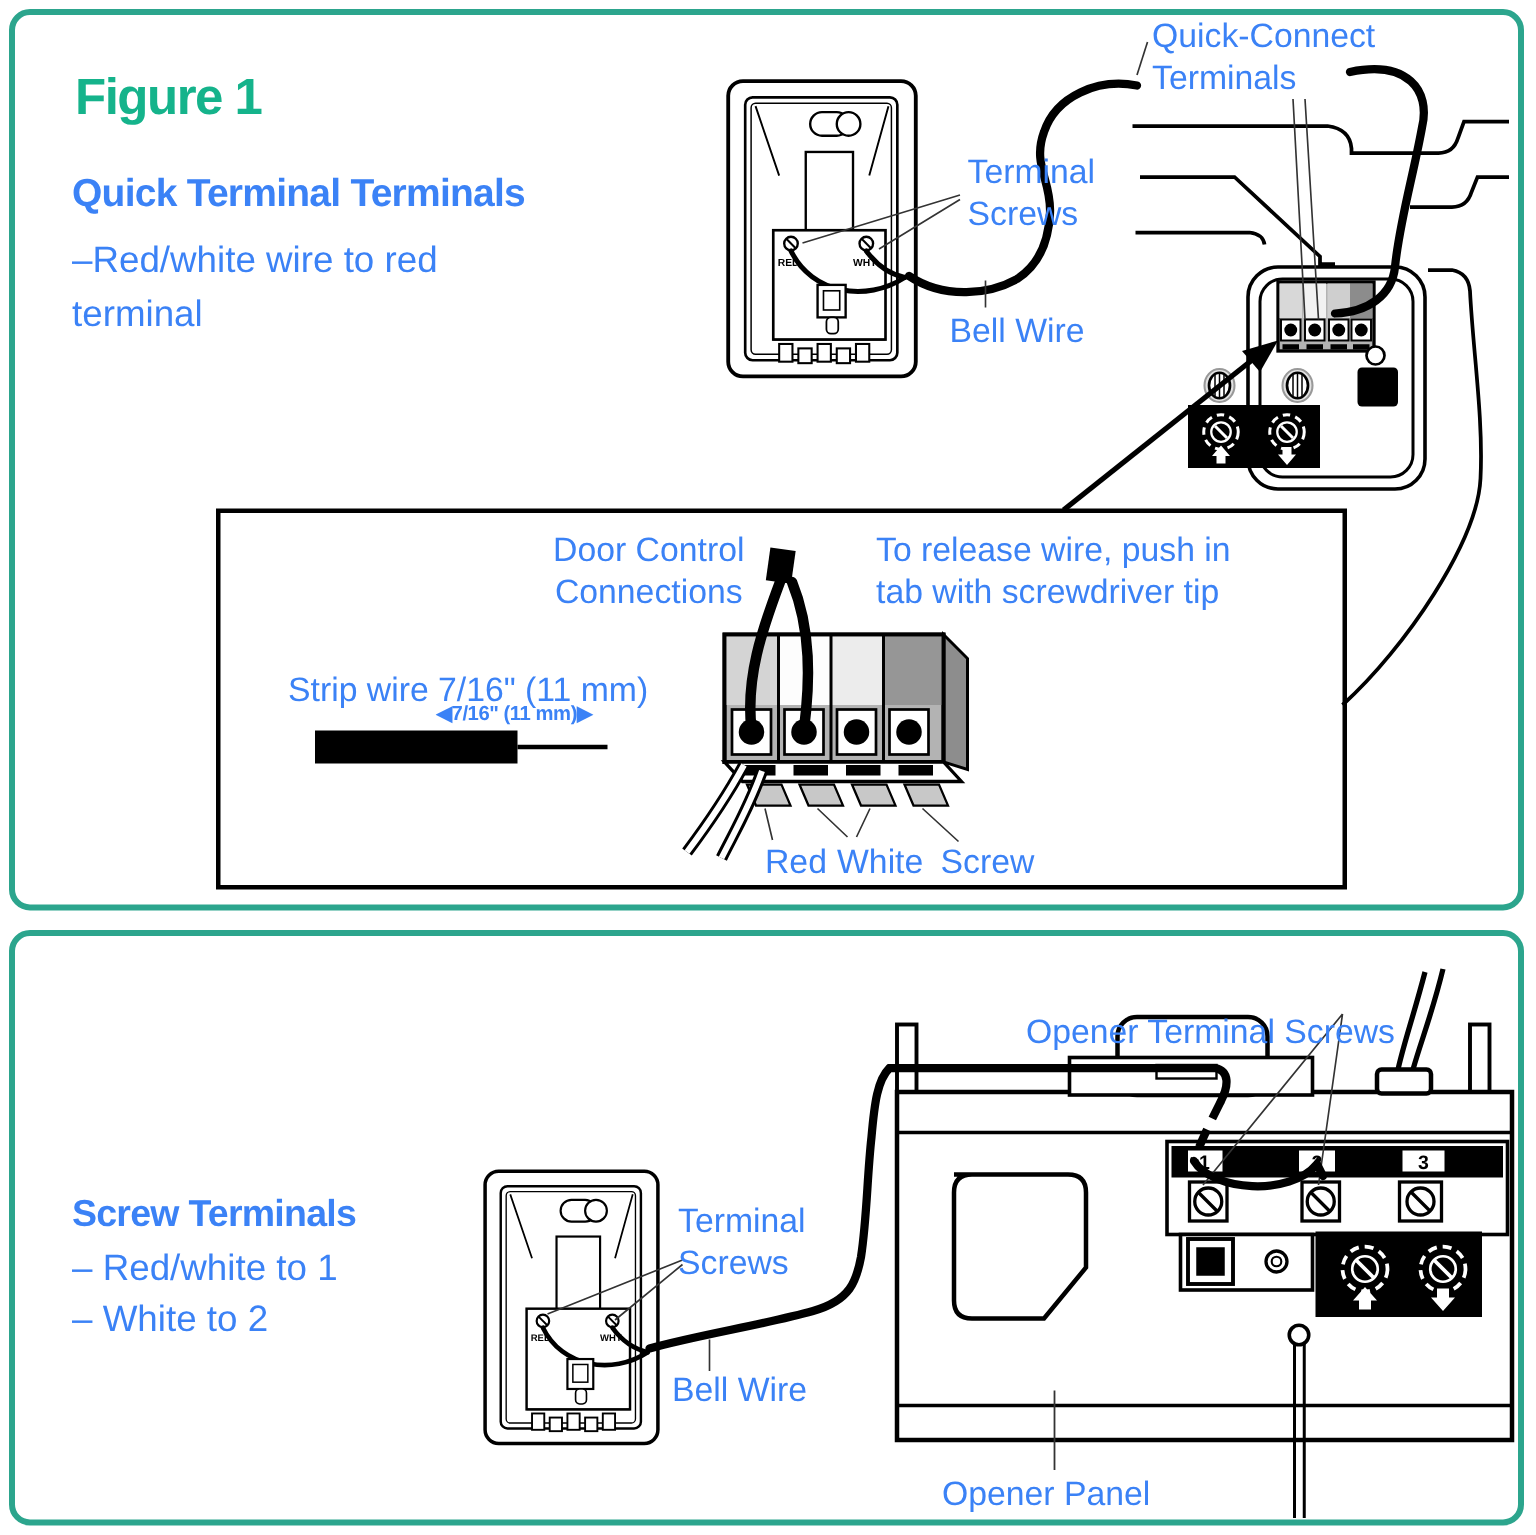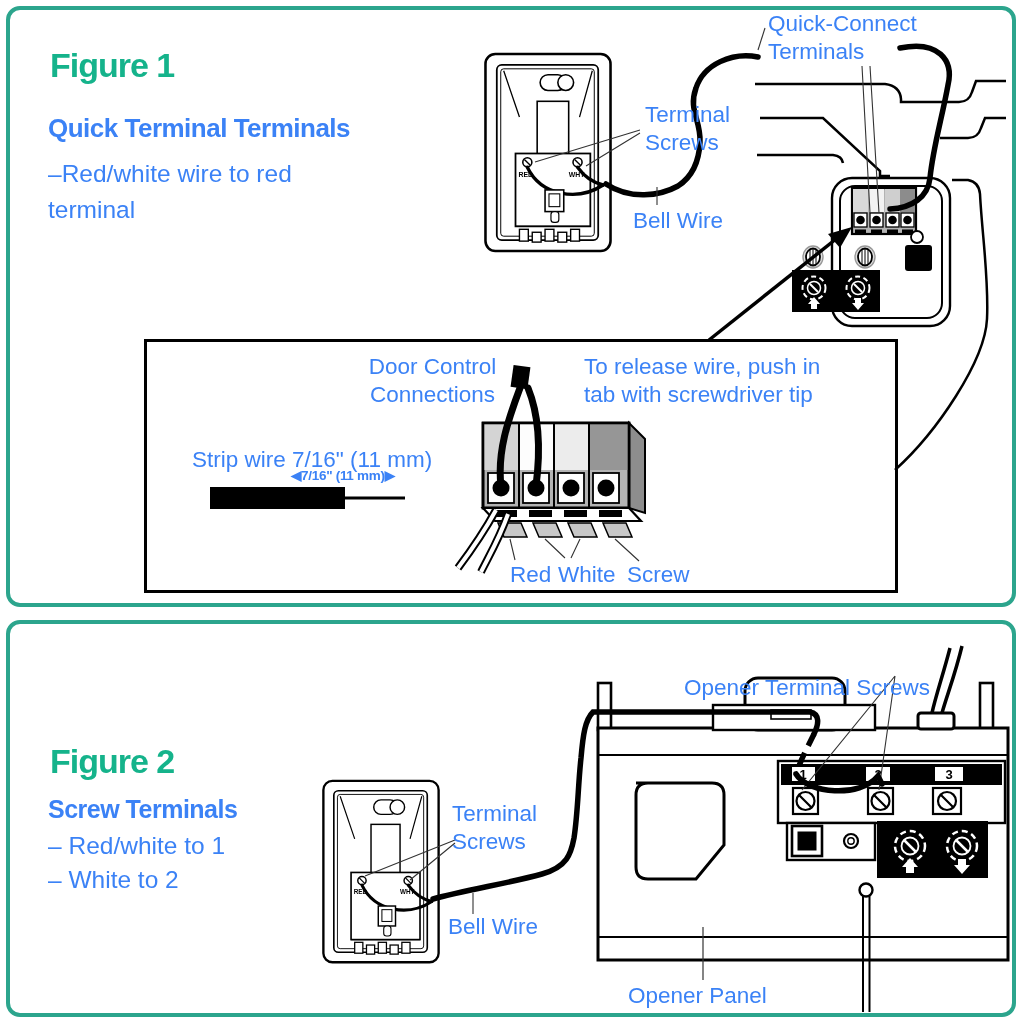--- a/index.html
+++ b/index.html
@@ -190,21 +190,20 @@
     <path d="M88,28 C101,60 100,95 96,126" fill="none" stroke="#000" stroke-width="7" stroke-linecap="round"></path>
     <path d="M56,150 C44,172 30,192 18,208" fill="none" stroke="#000" stroke-width="8"></path>
     <path d="M56,150 C44,172 30,192 18,208" fill="none" stroke="#fff" stroke-width="4"></path>
     <path d="M68,154 C60,177 50,194 41,212" fill="none" stroke="#000" stroke-width="8"></path>
     <path d="M68,154 C60,177 50,194 41,212" fill="none" stroke="#fff" stroke-width="4"></path>
     <path d="M70,179 L75,200 M105,179 L125,198 M140,179 L131,198 M175,179 L199,201" stroke="#333" stroke-width="1.1" fill="none"></path>
   </svg>
 
   <div class="panel" id="panel2"></div>
 
-  <div class="lbl fig-title" style="left:50px;top:744px;">Figure 2</div>
   <div class="lbl fig-sub" style="left:48px;top:794px;font-size:25px;">Screw Terminals</div>
   <div class="lbl bullet" style="left:48px;top:828px;">– Red/white to 1</div>
   <div class="lbl bullet" style="left:48px;top:862px;">– White to 2</div>
   <div class="lbl" style="left:452px;top:800px;">Terminal
 Screws</div>
   <div class="lbl" style="left:448px;top:913px;">Bell Wire</div>
   <div class="lbl" style="left:684px;top:650px;margin-top:24px;">Opener Terminal Screws</div>
   <div class="lbl" style="left:628px;top:982px;">Opener Panel</div>
 
   <svg class="draw" style="left:322px;top:779px;" width="118" height="186" viewBox="0 0 130 205">

